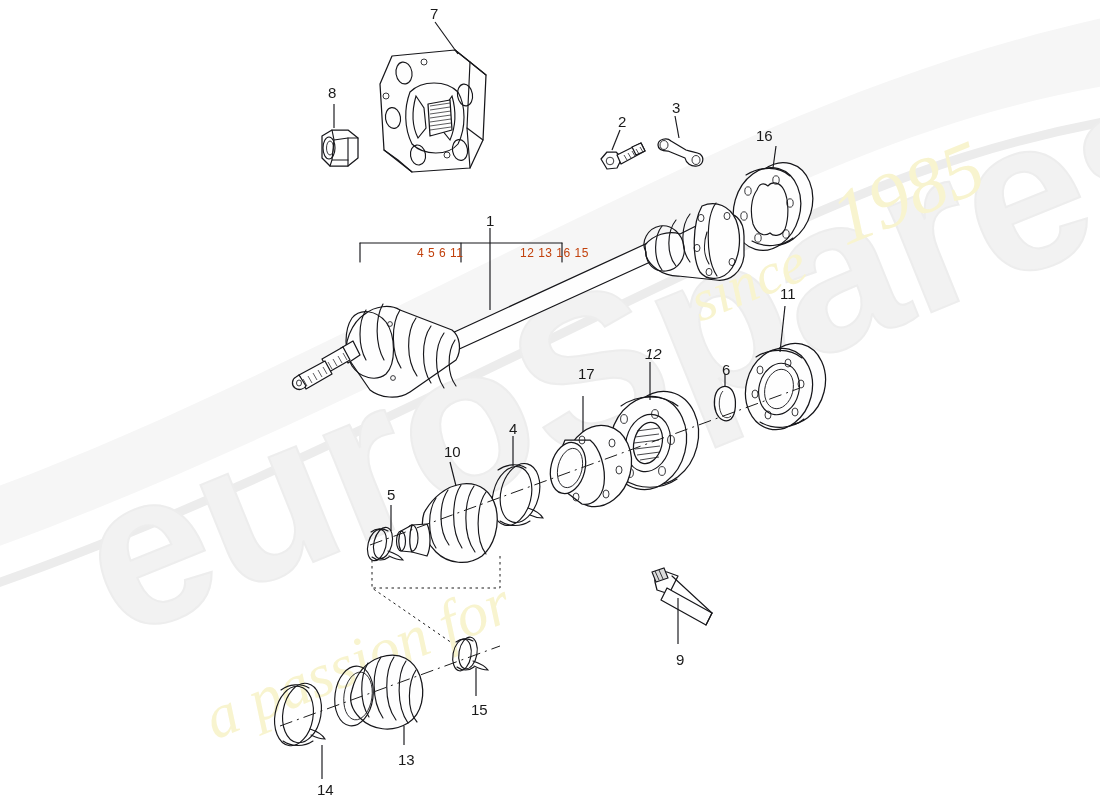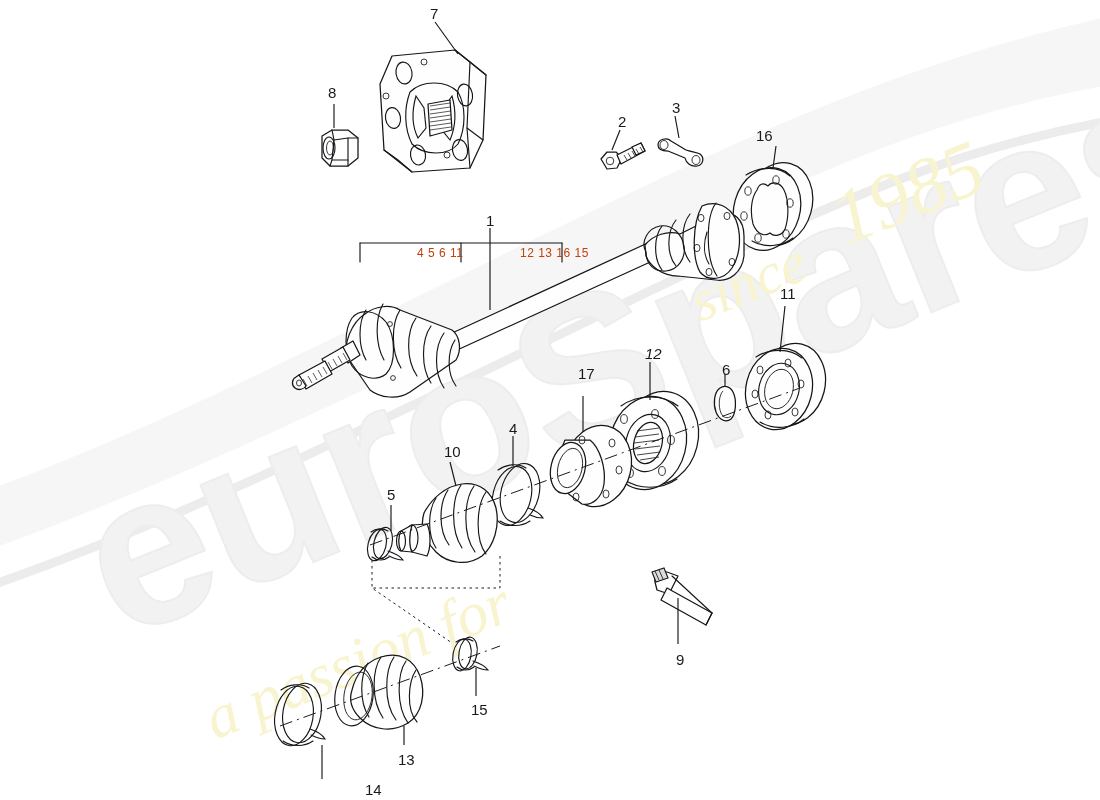--- a/index.html
+++ b/index.html
@@ -398,21 +398,21 @@
     <span class="num" style="left:780px;top:286px;">11</span>
     <span class="num" style="left:722px;top:362px;">6</span>
     <span class="num" style="left:645px;top:346px;font-style:italic;">12</span>
     <span class="num" style="left:578px;top:359px;margin-top:7px;">17</span>
     <span class="num" style="left:509px;top:421px;">4</span>
     <span class="num" style="left:444px;top:444px;">10</span>
     <span class="num" style="left:387px;top:487px;">5</span>
     <span class="num" style="left:676px;top:652px;">9</span>
     <span class="num" style="left:471px;top:702px;text-align:right;">15</span>
     <span class="num" style="left:398px;top:752px;text-align:center;">13</span>
-    <span class="num" style="left:317px;top:782px;margin-left:48px;">14</span>
+    <span class="num" style="left:317px;top:782px;">14</span>
   </div>
 
   <div>
     <span class="bracket-nums" style="left:369px;top:246px;">4  5  6  11</span>
     <span class="bracket-nums" style="left:472px;top:246px;">12 13 16 15</span>
   </div>
 
 </div>
 
 </body></html>

